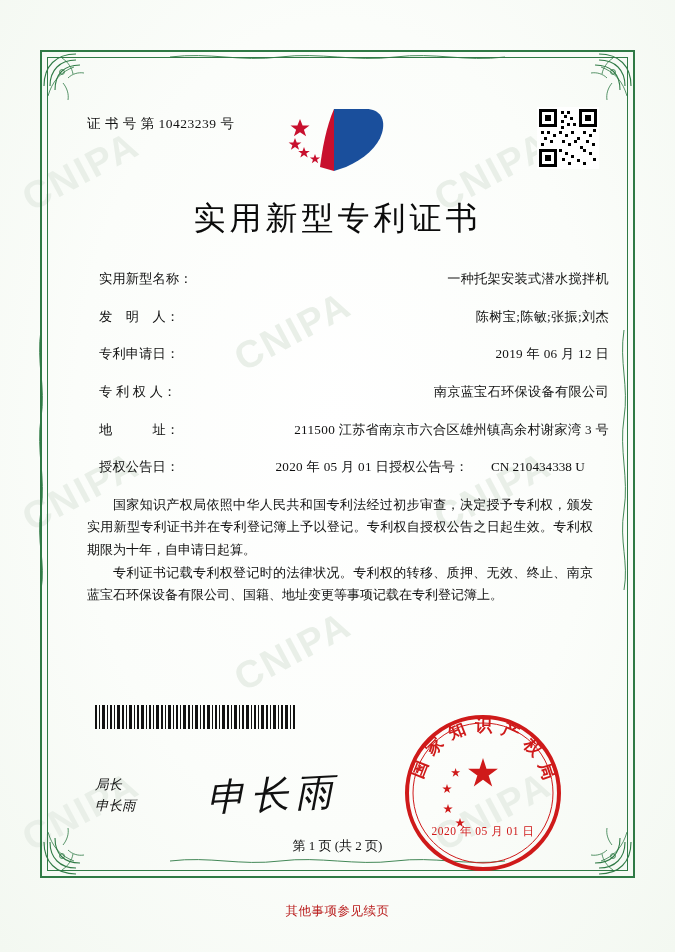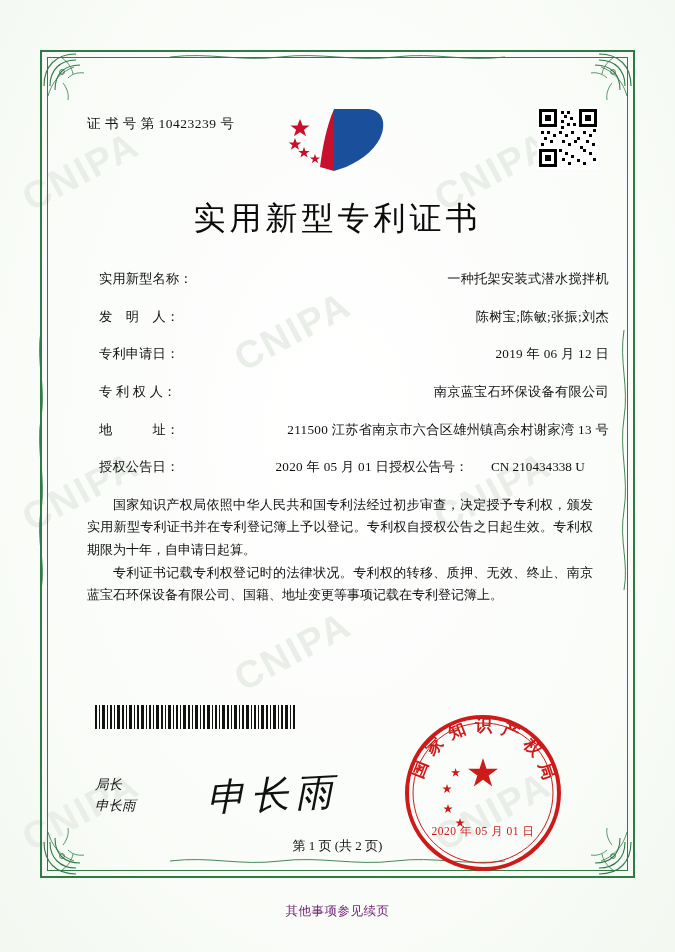--- a/index.html
+++ b/index.html
@@ -226,21 +226,21 @@
     font-size: 13px;
     color: #111;
   }
 
   .footer-note {
     position: absolute;
     left: 0; top: 903px;
     width: 675px;
     text-align: center;
     font-size: 12.5px;
-    color: #701a75;
+    color: #b91c1c;
     letter-spacing: 0.5px;
   }
 </style>
 </head>
 <body>
 
 <div class="page">
   <div class="paper-tint"></div>
 
   <div class="wm wm1">CNIPA</div>
@@ -414,21 +414,21 @@
       <div class="field-row">
         <div class="field-label">专利申请日：</div>
         <div class="field-value">2019 年 06 月 12 日</div>
       </div>
       <div class="field-row">
         <div class="field-label">专 利 权 人：</div>
         <div class="field-value">南京蓝宝石环保设备有限公司</div>
       </div>
       <div class="field-row">
         <div class="field-label">地　　　址：</div>
-        <div class="field-value">211500 江苏省南京市六合区雄州镇高余村谢家湾 13 号</div>
+        <div class="field-value">211500 江苏省南京市六合区雄州镇高余村谢家湾 3 号</div>
       </div>
       <div class="field-row dual">
         <div class="field-label">授权公告日：</div>
         <div class="field-value">2020 年 05 月 01 日</div>
         <div class="field-label2">授权公告号：</div>
         <div class="field-value2">CN 210434338 U</div>
       </div>
     </div>
 
     <div class="paragraphs">

